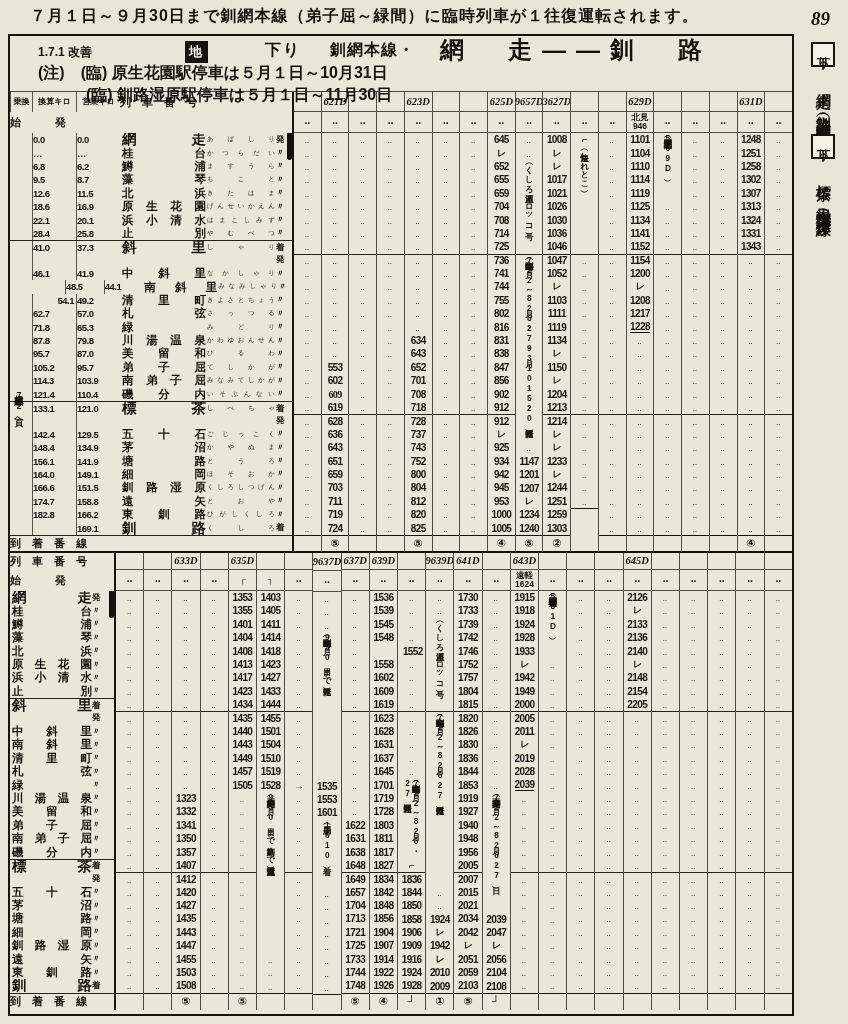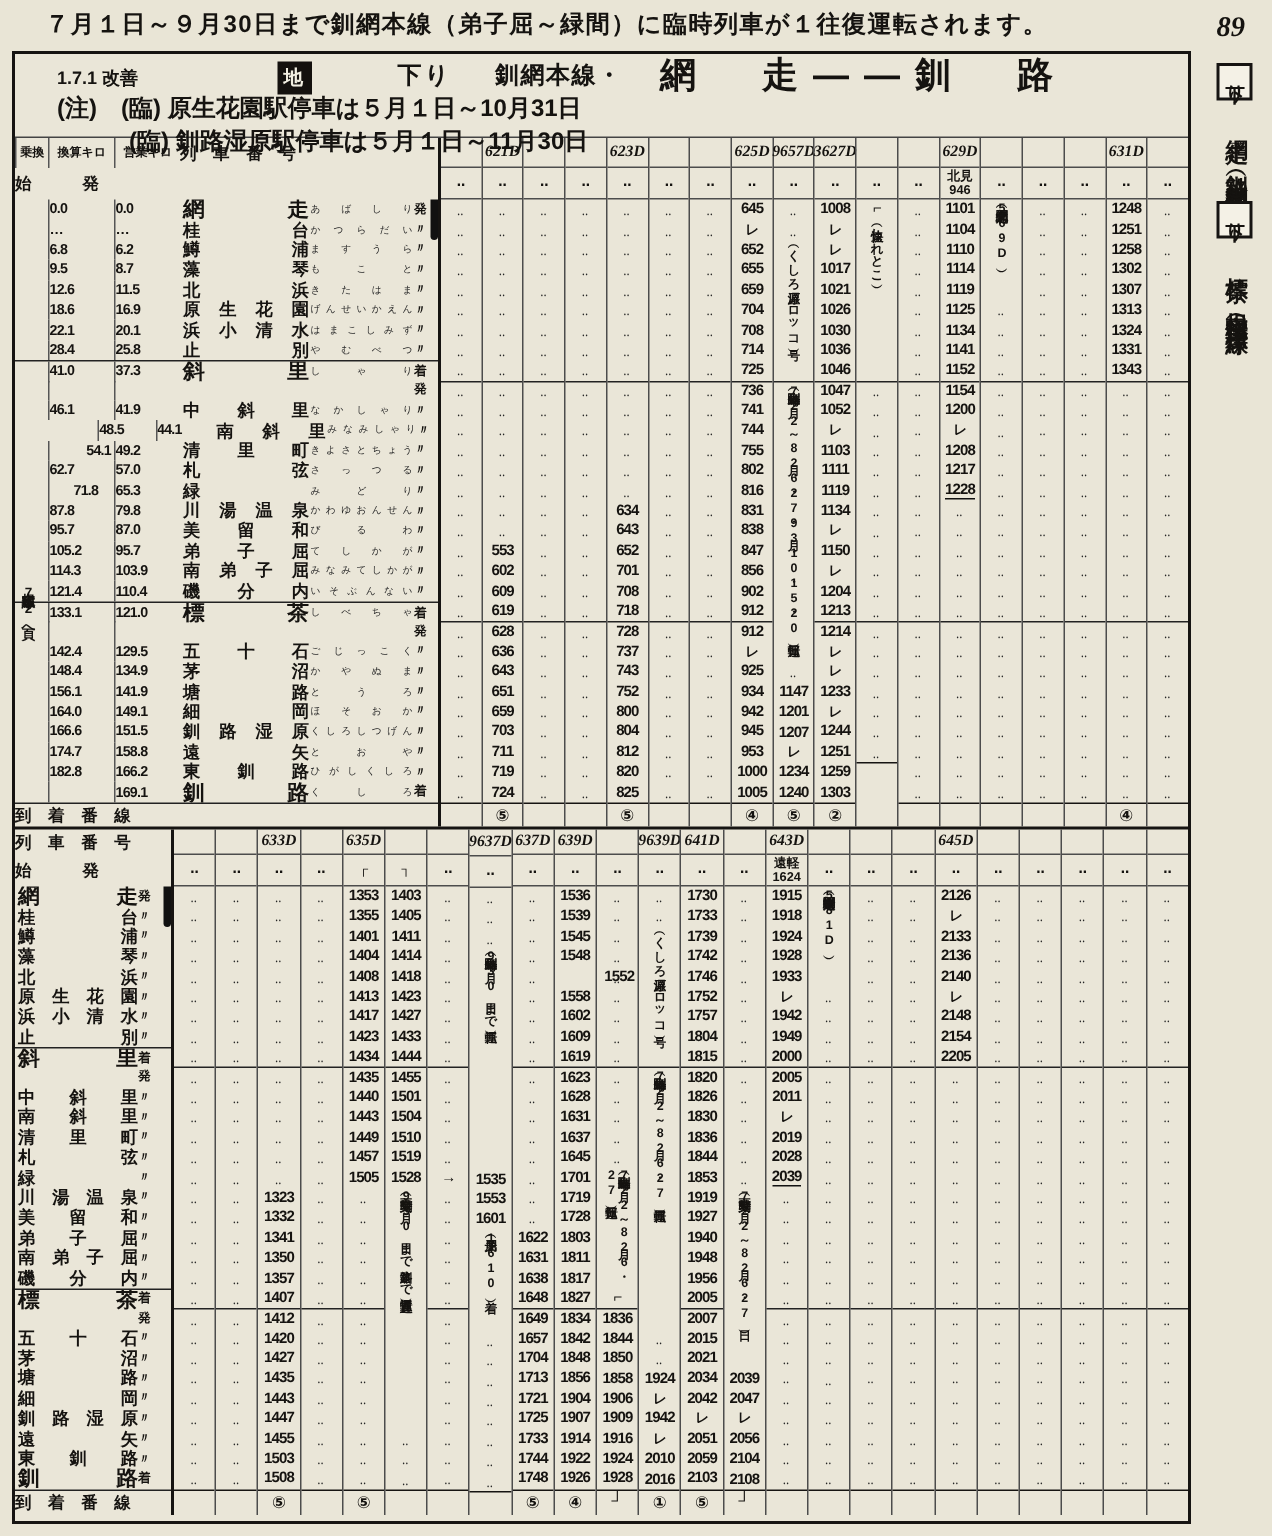--- a/index.html
+++ b/index.html
@@ -374,21 +374,21 @@
             </div>
             <div class="lcell lc-mark" style="width: 16px; height: 13.4px;">
               <span style="width: 100%;">〃</span>
             </div>
           </div>
           <div class="lrow" style="height: 13.4px;">
             <div class="lcell lcell" style="width: 22px; height: 13.4px;">
               <span style="width: 100%;"></span>
             </div>
             <div class="lcell lc-km" style="width: 44px; height: 13.4px;">
-              <span style="width: 100%; margin-left: 16px;">71.8</span>
+              <span style="width: 100%;">71.8</span>
             </div>
             <div class="lcell lc-km" style="width: 44px; height: 13.4px;">
               <span style="width: 100%;">65.3</span>
             </div>
             <div class="lcell lc-name" style="width: 86px; height: 13.4px;">
               <span style="width: 100%;">緑</span>
             </div>
             <div class="lcell lc-kana" style="width: 70px; height: 13.4px;">
               <span style="width: 100%;">みどり</span>
             </div>
@@ -755,21 +755,21 @@
             <div class="cell sec-top dots" style="height: 13.4px;">‥</div>
             <div class="cell dots" style="height: 13.4px;">‥</div>
             <div class="cell dots" style="height: 13.4px;">‥</div>
             <div class="cell dots" style="height: 13.4px;">‥</div>
             <div class="cell dots" style="height: 13.4px;">‥</div>
             <div class="cell dots" style="height: 13.4px;">‥</div>
             <div class="cell dots" style="height: 13.4px;">‥</div>
             <div class="cell dots" style="height: 13.4px;">‥</div>
             <div class="cell" style="height: 13.4px;">553</div>
             <div class="cell" style="height: 13.4px;">602</div>
-            <div class="cell" style="height: 13.4px;">609</div>
+            <div class="cell" style="height: 13.4px; font-family: Liberation Serif, serif;">609</div>
             <div class="cell" style="height: 13.4px;">619</div>
             <div class="cell sec-top" style="height: 13.4px;">628</div>
             <div class="cell" style="height: 13.4px;">636</div>
             <div class="cell" style="height: 13.4px;">643</div>
             <div class="cell" style="height: 13.4px;">651</div>
             <div class="cell" style="height: 13.4px;">659</div>
             <div class="cell" style="height: 13.4px;">703</div>
             <div class="cell" style="height: 13.4px;">711</div>
             <div class="cell" style="height: 13.4px;">719</div>
             <div class="cell" style="height: 13.4px;">724</div>
@@ -1952,21 +1952,21 @@
             <div class="ann sec-top" style="height: 174.2px;">
               <span class="v">臨時列車（7月22～8月26・27日運転）</span>
             </div>
             <div class="cell dots" style="height: 13.4px;">‥</div>
             <div class="cell dots" style="height: 13.4px;">‥</div>
             <div class="cell" style="height: 13.4px;">1924</div>
             <div class="cell pass" style="height: 13.4px;">レ</div>
             <div class="cell" style="height: 13.4px;">1942</div>
             <div class="cell pass" style="height: 13.4px;">レ</div>
             <div class="cell" style="height: 13.4px;">2010</div>
-            <div class="cell" style="height: 13.4px;">2016</div>
+            <div class="cell" style="height: 13.4px;">2009</div>
             <div class="plat" style="height: 16px;">①</div>
           </div>
           <div class="col">
             <div class="hcell" style="height: 17px;">641D</div>
             <div class="scell" style="height: 21px;">‥</div>
             <div class="cell" style="height: 13.4px;">1730</div>
             <div class="cell" style="height: 13.4px;">1733</div>
             <div class="cell" style="height: 13.4px;">1739</div>
             <div class="cell" style="height: 13.4px;">1742</div>
             <div class="cell" style="height: 13.4px;">1746</div>

